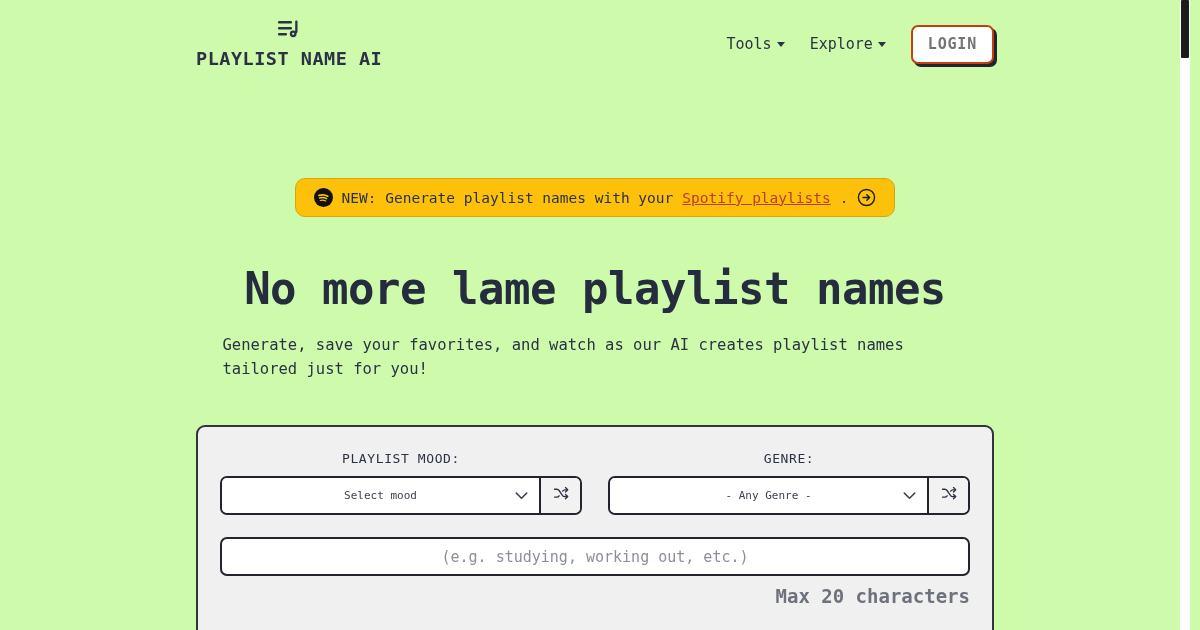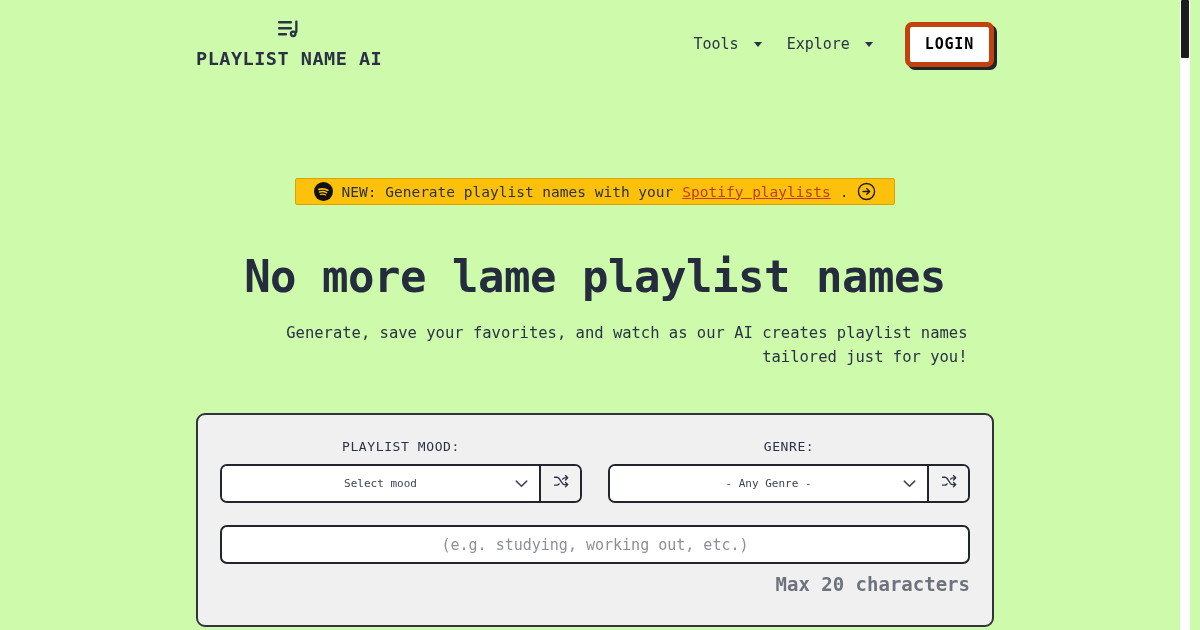--- a/index.html
+++ b/index.html
@@ -60,67 +60,66 @@
   .brand-icon { display: flex; align-items: center; }
 
   .nav {
     display: flex;
     align-items: center;
     gap: 25px;
   }
   .nav-item {
     display: flex;
     align-items: center;
-    gap: 15px;
+    gap: 5px;
     font-size: 15px;
     color: #2b3245;
     cursor: pointer;
     white-space: nowrap;
   }
   .caret {
     width: 0; height: 0;
     border-left: 4px solid transparent;
     border-right: 4px solid transparent;
     border-top: 5px solid #2b3245;
     display: inline-block;
   }
   .login-btn {
-    margin-left: 7px;
-    background: #ffffff;
-    border: 5px solid #c2410c;
+    background: #ffffff;
+    border: 2px solid #c2410c;
     border-radius: 7px;
     box-shadow: 3px 3px 0 #22252e;
     padding: 8px 15px 9px;
     font-family: inherit;
     font-size: 15px;
     font-weight: bold;
     letter-spacing: 0.8px;
-    color: #000000;
+    color: #737373;
     cursor: pointer;
   }
 
   
   .main {
     padding: 0 196px;
   }
 
   
   .banner-wrap {
     display: flex;
     justify-content: center;
     margin-top: 90px;
   }
   .banner {
     display: inline-flex;
     align-items: center;
     gap: 9px;
     background: #fec10b;
     border: 1.5px solid #d9a309;
-    border-radius: 2px;
-    padding: 3px 18px;
+    border-radius: 10px;
+    padding: 9px 18px;
     font-size: 14.5px;
     color: #2b3245;
     white-space: nowrap;
   }
   .banner a {
     color: #c0392b;
     text-decoration: underline;
   }
   .spotify-icon, .arrow-icon { display: flex; align-items: center; }
 
@@ -130,21 +129,21 @@
     text-align: center;
     font-size: 44px;
     font-weight: bold;
     letter-spacing: -0.5px;
     color: #252c3d;
     line-height: 1.1;
   }
   .hero-sub {
     margin: 20px auto 0;
     max-width: 745px;
-    text-align: right;
+    text-align: left;
     font-size: 15.5px;
     line-height: 1.55;
     color: #2b3245;
   }
 
   
   .form-card {
     margin-top: 44px;
     background: #f0f0f0;
     border: 2px solid #31343b;

